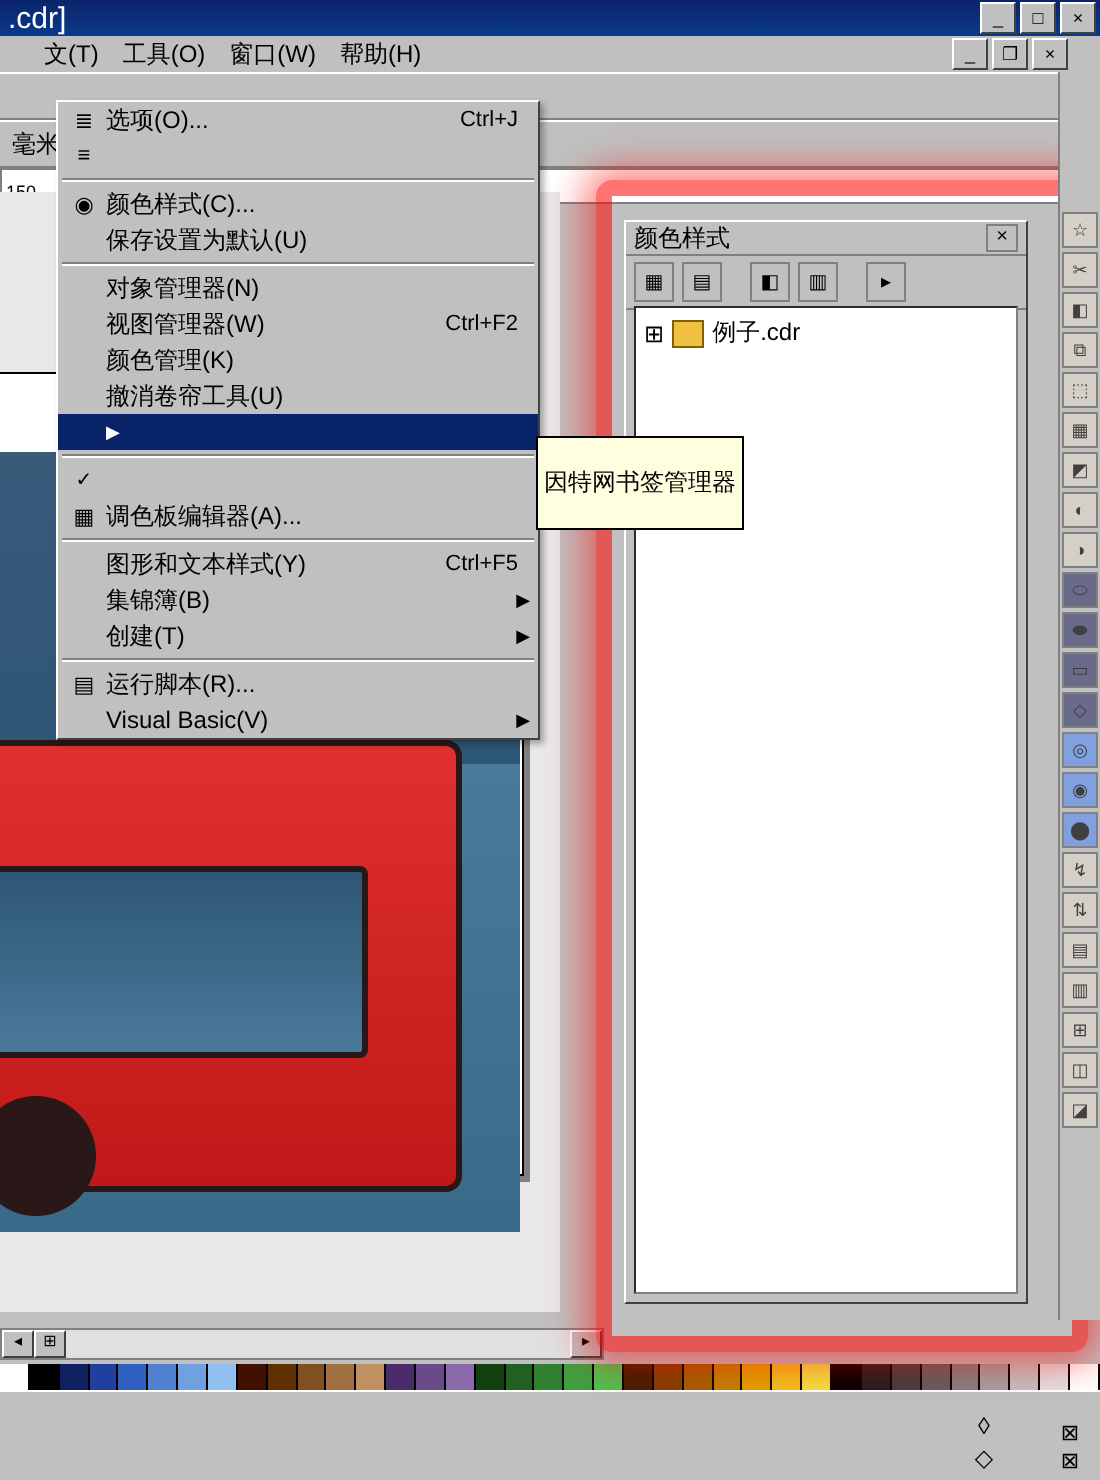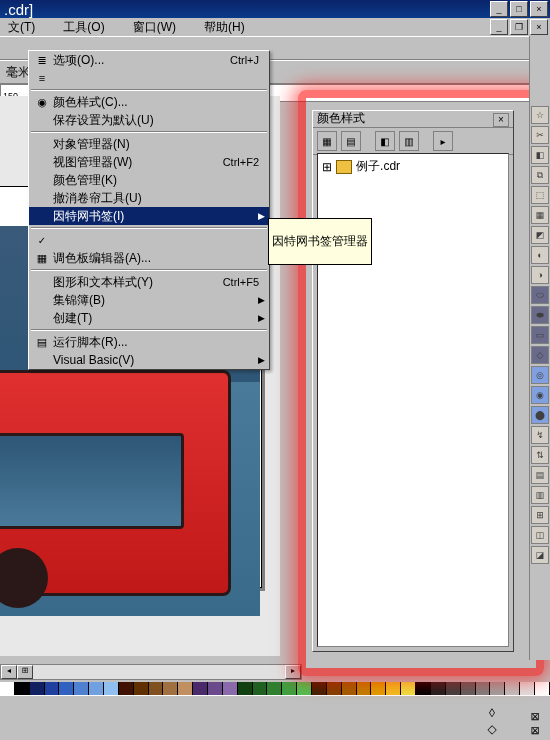--- a/index.html
+++ b/index.html
@@ -1,21 +1,21 @@
 <!DOCTYPE html>
 <html><head>
 <meta charset="utf-8">
 <style>
   html,body{margin:0;padding:0;font-family:"Microsoft YaHei","SimSun",sans-serif;font-size:12px;background:#c0c0c0;overflow:hidden}
   .app{width:550px;height:740px;position:relative;background:#c0c0c0}
   .titlebar{height:18px;background:linear-gradient(#0a246a,#0a3a8a);color:#fff;display:flex;align-items:center;padding:0 2px}
   .titlebar .title{flex:1;font-size:15px;padding-left:2px}
   .winbtns{display:flex;gap:2px}
   .winbtn{width:16px;height:14px;background:#c0c0c0;border:1px solid #fff;border-right-color:#404040;border-bottom-color:#404040;font-size:9px;display:flex;align-items:center;justify-content:center;color:#000}
-  .menubar{height:18px;background:#c0c0c0;display:flex;align-items:center;padding:0 2px;gap:16px}
+  .menubar{height:18px;background:#c0c0c0;display:flex;align-items:center;padding:0 16px;gap:0}
   .menuitem{padding:1px 6px;font-size:12px;cursor:default}
   .toolbar-row{height:22px;background:#c0c0c0;border-top:1px solid #fff;border-bottom:1px solid #808080;display:flex;align-items:center;padding:0 2px;gap:2px}
   .unit-label{font-size:12px;padding:0 4px}
   .ruler{height:16px;background:#fff;border:1px solid #808080;font-size:9px;display:flex;align-items:flex-end;padding-left:2px;color:#000}
   .ruler span{margin-right:28px}
   .canvas-area{position:absolute;left:0;top:96px;width:280px;height:560px;background:#e8e8e8}
   .paper{position:absolute;left:-30px;top:90px;width:290px;height:400px;background:#fff;border:1px solid #000;box-shadow:3px 3px 0 #808080}
   .artwork{position:absolute;left:-30px;top:130px;width:290px;height:390px;overflow:hidden}
   .bus-bg{position:absolute;inset:0;background:linear-gradient(#3a5a7a 0%,#2e5676 40%,#4a7a9a 40%,#3a6a8a 100%)}
   .bus-body{position:absolute;left:-5px;bottom:20px;width:260px;height:220px;background:linear-gradient(#e03030,#c01818);border:3px solid #2a1818;border-radius:8px}
@@ -27,21 +27,21 @@
   .dd-item .icon-slot{width:18px;height:16px;margin-right:2px;display:flex;align-items:center;justify-content:center;font-size:11px}
   .dd-item .lbl{flex:1}
   .dd-item .shortcut{color:#000;font-size:11px;padding-right:6px}
   .dd-item .arrow{font-size:9px;color:#000}
   .dd-item.hl{background:#0a246a;color:#fff}
   .dd-item.hl .shortcut,.dd-item.hl .arrow{color:#fff;}
   .dd-sep{height:1px;background:#808080;margin:2px 2px;border-bottom:1px solid #fff}
   .tooltip{position:absolute;left:268px;top:218px;background:#ffffe0;border:1px solid #000;padding:14px 3px;font-size:12px;z-index:25;white-space:nowrap}
   .docker-hl{position:absolute;left:298px;top:90px;width:230px;height:570px;border:8px solid rgba(255,0,0,.55);border-radius:8px;box-shadow:0 0 18px 6px rgba(255,0,0,.5);z-index:5;pointer-events:none}
   .docker{position:absolute;left:312px;top:110px;width:200px;height:540px;background:#c0c0c0;border:1px solid #fff;border-right-color:#404040;border-bottom-color:#404040;z-index:10}
-  .docker-title{height:16px;background:#c0c0c0;display:flex;align-items:flex-end;padding:0 4px;font-size:12px;border-bottom:1px solid #808080}
+  .docker-title{height:16px;background:#c0c0c0;display:flex;align-items:center;padding:0 4px;font-size:12px;border-bottom:1px solid #808080}
   .docker-title .t{flex:1}
   .docker-title .x{width:14px;height:12px;font-size:10px;text-align:center;border:1px solid #808080}
   .docker-tb{height:22px;display:flex;align-items:center;gap:4px;padding:2px 4px;border-bottom:1px solid #808080}
   .tb-btn{width:18px;height:18px;border:1px solid #808080;background:#c0c0c0;display:flex;align-items:center;justify-content:center;font-size:10px}
   .tb-sep{width:6px}
   .docker-body{position:absolute;left:4px;right:4px;top:42px;bottom:4px;background:#fff;border:1px inset #808080;padding:4px}
   .tree-item{display:flex;align-items:center;gap:4px;font-size:12px}
   .folder-icon{width:14px;height:12px;background:#f0c040;border:1px solid #806000}
   .right-toolbar{position:absolute;right:0;top:36px;width:20px;bottom:80px;background:#c0c0c0;border-left:1px solid #808080;z-index:8;display:flex;flex-direction:column;align-items:center;gap:2px;padding-top:70px}
   .rt-btn{width:16px;height:16px;border:1px solid #808080;background:#d4d0c8;font-size:9px;display:flex;align-items:center;justify-content:center;color:#404040}
@@ -138,21 +138,20 @@
       <div class="dd-item">
         <span class="icon-slot"></span>
         <span class="lbl">颜色管理(K)</span>
       </div>
       <div class="dd-item">
         <span class="icon-slot"></span>
         <span class="lbl">撤消卷帘工具(U)</span>
       </div>
       <div class="dd-item hl">
         <span class="icon-slot"></span>
-        <span class="lbl">因特网书签(I)</span>
         <span class="arrow">▶</span>
       </div>
       <div class="dd-sep"></div>
       <div class="dd-item">
         <span class="icon-slot checkmark"></span>
       </div>
       <div class="dd-item">
         <span class="icon-slot">▦</span>
         <span class="lbl">调色板编辑器(A)...</span>
       </div>

